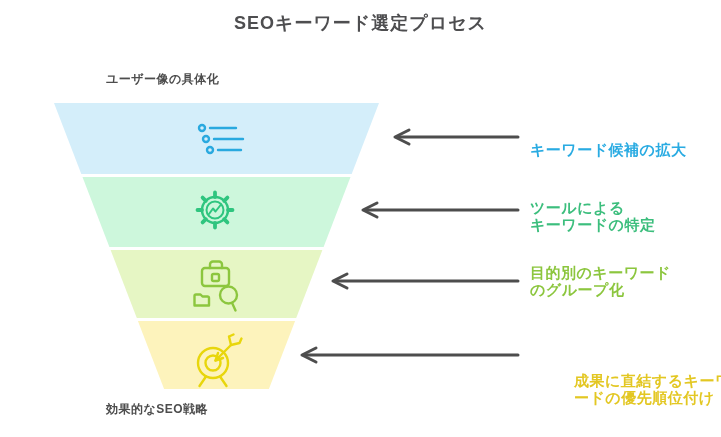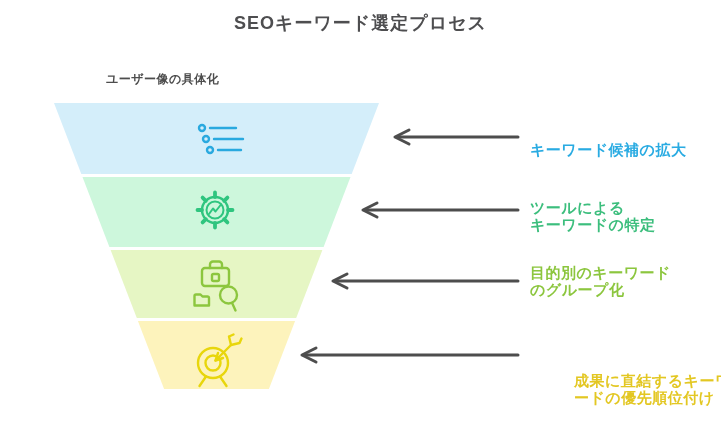--- a/index.html
+++ b/index.html
@@ -89,20 +89,21 @@
     <g fill="none" stroke-width="3" stroke-linecap="round" stroke-linejoin="round" stroke="#4d4d4d">
       <line x1="337" y1="281" x2="518" y2="281"></line>
       <path d="M347 274 L333 281 L347 288"></path>
     </g>
     <g fill="none" stroke-width="3" stroke-linecap="round" stroke-linejoin="round" stroke="#4d4d4d">
       <line x1="306" y1="355" x2="518" y2="355"></line>
       <path d="M316 348 L302 355 L316 362"></path>
     </g>
   </svg>
 
+  <div class="caption caption-bottom" style="color: rgb(77, 77, 77);">効果的なSEO戦略</div>
 
   <div class="annotation annotation-2" style="color: rgb(60, 190, 125);">ツールによる
 キーワードの特定</div>
   <div class="annotation annotation-1" style="color: rgb(41, 171, 226);">キーワード候補の拡大</div>
   <div class="annotation annotation-3" style="color: rgb(140, 198, 62);">目的別のキーワード
 のグループ化</div>
   <div class="annotation annotation-4" style="color: rgb(227, 199, 34);">成果に直結するキーワ
 ードの優先順位付け</div>
 
 </div>

